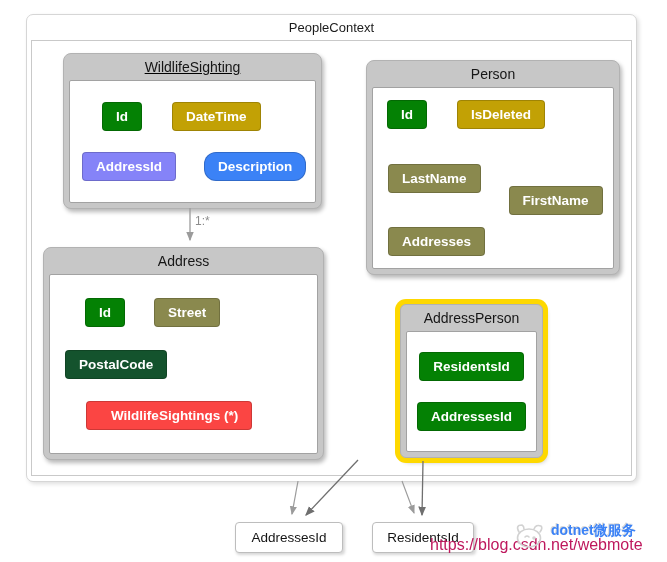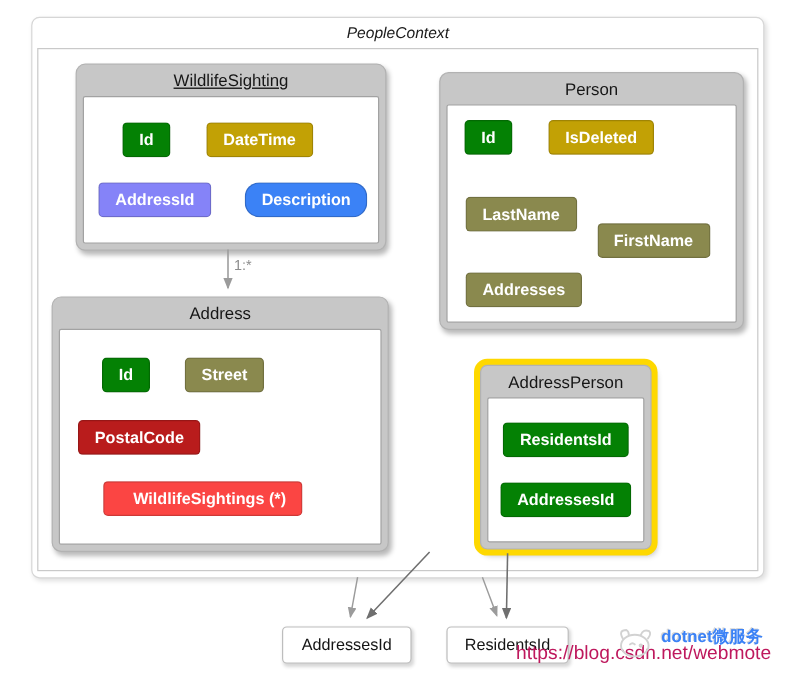--- a/index.html
+++ b/index.html
@@ -3,21 +3,21 @@
 <meta charset="utf-8">
 <style>
   html,body{margin:0;padding:0;background:#fff;}
   body{width:667px;height:562px;position:relative;overflow:hidden;
        font-family:"Liberation Sans", sans-serif;-webkit-font-smoothing:antialiased;}
 
   
   .context{position:absolute;left:26px;top:14px;width:609px;height:466px;
            background:#fff;border:1px solid #d6d6d6;border-radius:7px;
            box-shadow:2px 2px 4px rgba(0,0,0,0.13);z-index:1;}
-  .context-title{height:25px;line-height:25px;text-align:center;font-size:13px;color:#1b1b1b;font-style:italic;}
+  .context-title{height:25px;line-height:25px;text-align:center;font-size:13px;color:#1b1b1b;}
   .context-inner{position:absolute;left:4px;top:25px;width:599px;height:434px;
                  border:1px solid #c9c9c9;background:#fff;}
 
   
   .entity{position:absolute;background:#c7c7c7;border:1px solid #b2b2b2;border-radius:8px;
           box-shadow:2px 3px 4px rgba(0,0,0,0.28);z-index:3;}
   .entity-title{height:25px;line-height:26px;text-align:center;font-size:14px;color:#161616;}
   .entity-body{position:absolute;left:5px;right:5px;top:26px;bottom:5px;background:#fff;
                border:1px solid #a2a2a2;border-radius:2px;display:flex;flex-direction:column;
                justify-content:space-evenly;}
@@ -27,21 +27,21 @@
   .badge{display:inline-block;padding:5px 13px;border-radius:4px;color:#fff;
          font-size:13.5px;font-weight:600;border:1px solid rgba(0,0,0,0.18);
          white-space:nowrap;line-height:17px;}
 
   .e-wildlifesighting{left:63px;top:53px;width:257px;height:154px;text-decoration:underline;}
   .e-wildlifesighting .badge-row:nth-child(1){padding-left:32px;gap:30px;}
   .e-wildlifesighting .badge-row:nth-child(2){padding-left:12px;gap:28px;}
 
   .e-person{left:366px;top:60px;width:252px;height:213px;}
   .e-person .badge-row:nth-child(1){padding-left:14px;gap:30px;}
-  .e-person .badge-row:nth-child(2){padding-left:15px;gap:17px;}
+  .e-person .badge-row:nth-child(2){padding-left:15px;gap:28px;}
   .e-person .badge-row:nth-child(3){padding-left:15px;}
 
   .e-address{left:43px;top:247px;width:279px;height:211px;}
   .e-address .badge-row:nth-child(1){padding-left:35px;gap:29px;}
   .e-address .badge-row:nth-child(2){padding-left:15px;gap:29px;}
   .e-address .badge-row:nth-child(3){padding-left:36px;}
 
   .e-addressperson{left:356px;top:304px;width:141px;height:152px;border-radius:6px;margin-left:44px;}
   .e-addressperson .badge-row{justify-content:center;}
 
@@ -103,21 +103,21 @@
 </div>
 
 <div class="entity e-address">
   <div class="entity-title">Address</div>
   <div class="entity-body">
       <div class="badge-row">
         <span class="badge" style="background: rgb(4, 129, 4);">Id</span>
         <span class="badge" style="background: rgb(138, 137, 78);">Street</span>
       </div>
       <div class="badge-row">
-        <span class="badge" style="background: #b91c1c;">PostalCode</span>
+        <span class="badge" style="background: #14532d;">PostalCode</span>
       </div>
       <div class="badge-row">
         <span class="badge" style="background: rgb(251, 69, 67); padding-left: 24px;">WildlifeSightings (*)</span>
       </div>
     </div>
 </div>
 
 <div class="entity e-addressperson selected">
   <div class="entity-title">AddressPerson</div>
   <div class="entity-body">

